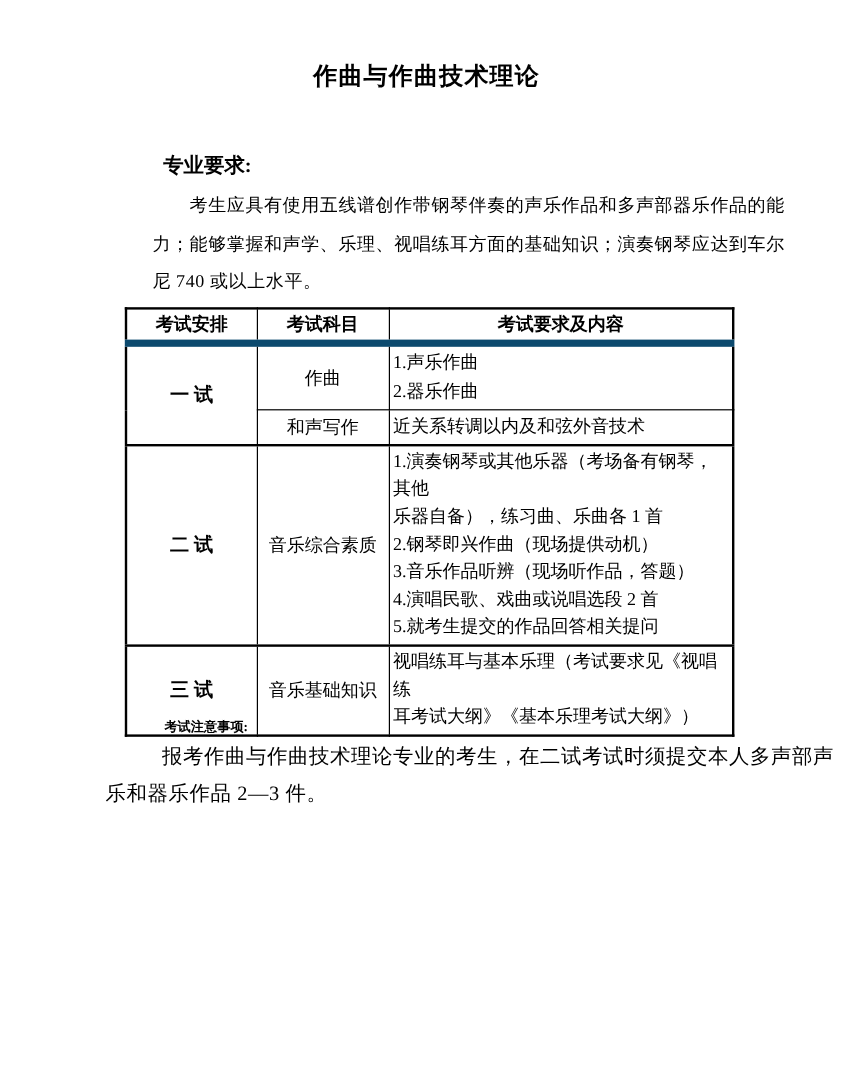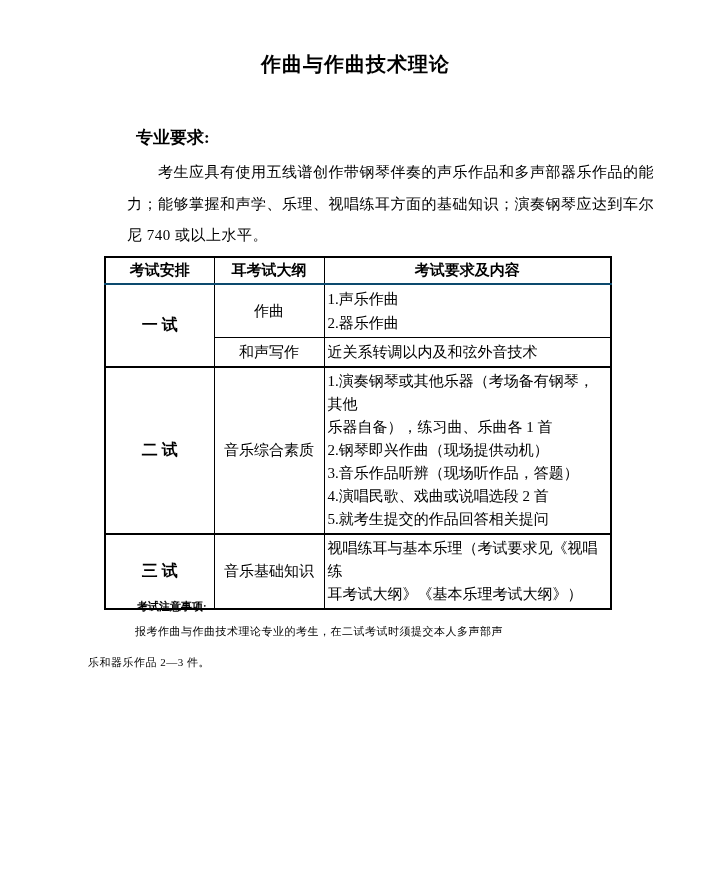--- a/index.html
+++ b/index.html
@@ -66,21 +66,21 @@
   .exam-table col.c3 { width: 287px; }
   .exam-table th, .exam-table td {
     border: 1px solid #000;
     padding: 0;
     vertical-align: middle;
   }
   .exam-table th {
     font-weight: bold;
     text-align: center;
     height: 25px;
-    border-bottom: 2px solid #0c4a6e;
+    border-bottom: 6px solid #0c4a6e;
   }
   .exam-table tr.r1a td { height: 48px; }
   .exam-table tr.r1b td { height: 24px; }
   .exam-table tr.r2  td { height: 142px; border-top: 2px solid #000; }
   .exam-table tr.r3  td { height: 48px;  border-top: 2px solid #000; }
   .exam-table td.arr {
     font-weight: bold;
     font-size: 16px;
     text-align: center;
   }
@@ -97,21 +97,21 @@
     position: absolute;
     left: 137px; top: 596px;
     font-size: 11px;
     font-weight: bold;
     line-height: 20px;
   }
   .notes-paragraph {
     position: absolute;
     left: 88px; top: 616px;
     width: 527px;
-    font-size: 11px;
+    font-size: 17px;
     line-height: 30.5px;
     letter-spacing: 0.5px;
   }
   .notes-paragraph .line { white-space: nowrap; }
   .notes-paragraph .line.indent { text-indent: 47px; }
 </style>
 </head>
 <body>
 
 <div class="page">
@@ -128,21 +128,21 @@
 
   <table class="exam-table">
     <colgroup>
         <col class="c1">
         <col class="c2">
         <col class="c3">
       </colgroup>
     <tbody>
       <tr class="header-row">
         <th>考试安排</th>
-        <th>耳考试大纲</th>
+        <th>考试科目</th>
         <th>考试要求及内容</th>
       </tr>
       <tr class="r1a">
         <td class="arr" rowspan="2">一 试</td>
         <td class="subj">作曲</td>
         <td class="content">
           <div>1.声乐作曲</div>
           <div>2.器乐作曲</div>
         </td>
       </tr>

